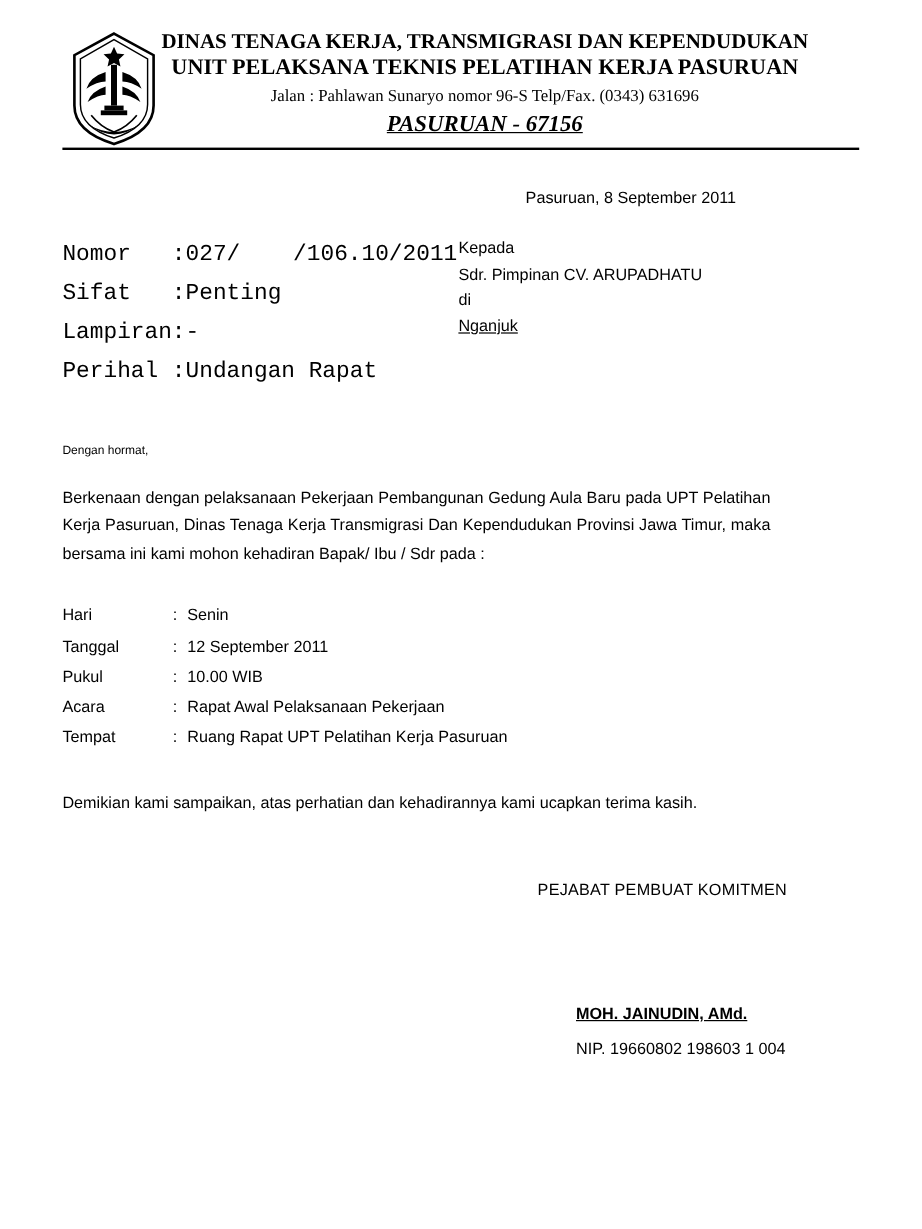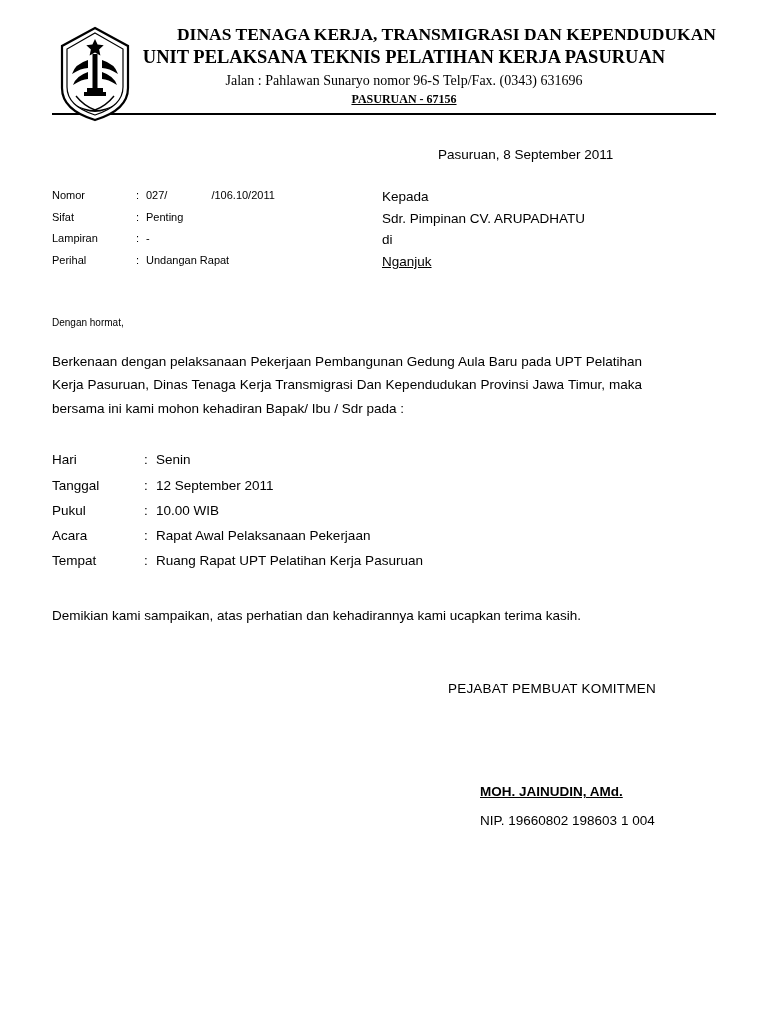--- a/index.html
+++ b/index.html
@@ -41,39 +41,39 @@
     font-weight: bold;
     letter-spacing: 0.2px;
     line-height: 1.25;
     padding-left: 40px;
   }
   .head-line-2 {
     font-size: 17.5px;
     font-weight: bold;
     line-height: 1.25;
     padding-left: 40px;
-    text-align: right;
   }
   .head-line-3 {
     font-size: 18.5px;
     font-weight: bold;
     line-height: 1.28;
     padding-left: 40px;
   }
   .head-line-4 {
     font-size: 14px;
     line-height: 1.5;
     padding-left: 40px;
   }
   .head-line-5 {
-    font-size: 12px;
+    font-size: 19px;
     font-weight: bold;
     text-decoration: underline;
     padding-left: 40px;
     line-height: 1.4;
+    font-style: italic;
   }
   .rule {
     margin-top: 6px;
     border-top: 2px solid #000;
     width: 100%;
   }
 
   
   .body {
     font-size: 13.5px;
@@ -88,24 +88,25 @@
 
   .top-block {
     display: flex;
     margin-top: 20px;
   }
   .ref-table {
     width: 330px;
     border-collapse: collapse;
   }
   .ref-table td {
-    font-size: 11px;
+    font-size: 19px;
     padding: 1px 0;
     vertical-align: top;
     line-height: 1.6;
+    font-family: Liberation Mono, monospace;
   }
   .ref-label { width: 84px; }
   .ref-colon { width: 10px; }
   .nomor-val .num-gap { display: inline-block; width: 44px; }
 
   .addressee {
     font-size: 13.5px;
     line-height: 1.6;
   }
   .addressee .city {

